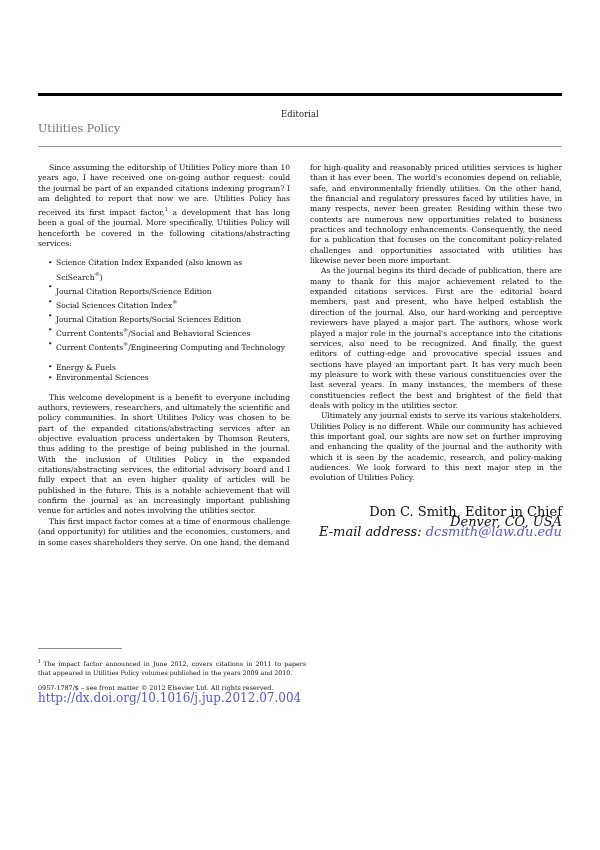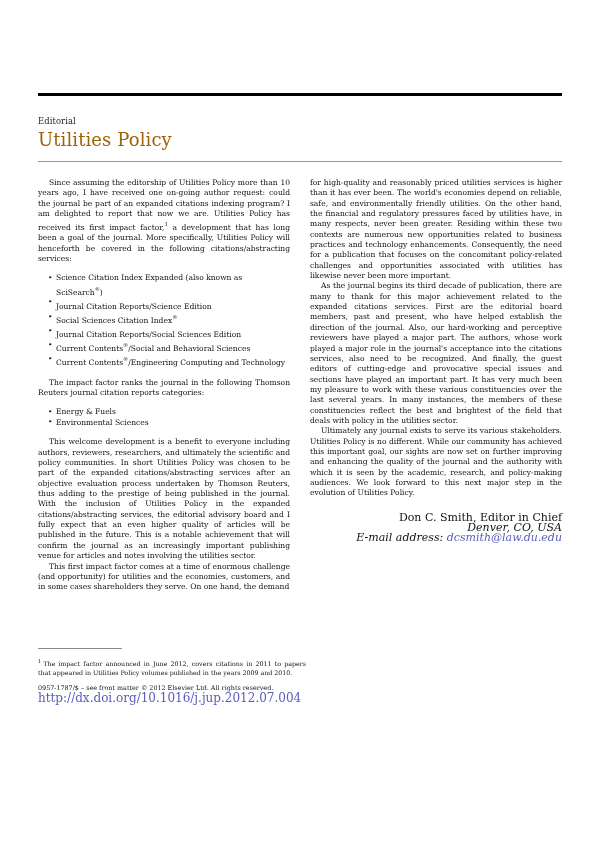--- a/index.html
+++ b/index.html
@@ -33,30 +33,31 @@
   .rule-thick {
     margin-top: 93px;
     height: 3px;
     background: #000000;
     width: 524px;
   }
   .kicker {
     font-family: "DejaVu Serif", serif;
     font-size: 8.4px;
     letter-spacing: 0.1px;
-    margin-top: 20px;
+    margin-top: 13px;
     color: #1a1a1a;
+    text-align: center;
   }
   .doc-title {
     font-family: "DejaVu Serif", serif;
-    font-size: 18px;
+    font-size: 11px;
     font-weight: normal;
     margin: 3px 0 0 0;
     letter-spacing: 0.1px;
-    color: #a16207;
+    color: #737373;
   }
   .rule-thin {
     margin-top: 11px;
     height: 1px;
     background: #9a9a9a;
     width: 524px;
   }
 
   
   .cols {
@@ -100,24 +101,24 @@
     position: absolute;
     left: 0;
     top: -0.5px;
     font-size: 7.5px;
   }
   sup.reg { font-size: 5.2px; vertical-align: super; }
   sup.fn  { font-size: 5.4px; vertical-align: super; }
 
   
   .sig {
-    margin-top: 14px;
+    margin-top: 23px;
     text-align: right;
     font-family: "DejaVu Serif", serif;
-    font-size: 11px;
+    font-size: 13px;
     line-height: 10.4px;
     color: #111111;
   }
   .sig .name { font-weight: normal; }
   .sig .addr { font-style: italic; }
   .sig .email-line { font-style: italic; }
   .sig .email-link {
     color: #5b5bbe;
     text-decoration: none;
     font-style: italic;
@@ -186,21 +187,20 @@
 
         <ul class="bullets">
           <li><span>Science Citation Index Expanded (also known as SciSearch</span><sup class="reg">®</sup><span>)</span></li>
           <li><span>Journal Citation Reports/Science Edition</span><sup class="reg"></sup><span></span></li>
           <li><span>Social Sciences Citation Index</span><sup class="reg">®</sup><span></span></li>
           <li><span>Journal Citation Reports/Social Sciences Edition</span><sup class="reg"></sup><span></span></li>
           <li><span>Current Contents</span><sup class="reg">®</sup><span>/Social and Behavioral Sciences</span></li>
           <li><span>Current Contents</span><sup class="reg">®</sup><span>/Engineering Computing and Technology</span></li>
         </ul>
 
-        <p class="body">The impact factor ranks the journal in the following Thomson Reuters journal citation reports categories:</p>
 
         <ul class="bullets">
           <li><span>Energy &amp; Fuels</span></li>
           <li><span>Environmental Sciences</span></li>
         </ul>
 
         <p class="body">This welcome development is a benefit to everyone including authors, reviewers, researchers, and ultimately the scientific and policy communities. In short Utilities Policy was chosen to be part of the expanded citations/abstracting services after an objective evaluation process undertaken by Thomson Reuters, thus adding to the prestige of being published in the journal. With the inclusion of Utilities Policy in the expanded citations/abstracting services, the editorial advisory board and I fully expect that an even higher quality of articles will be published in the future. This is a notable achievement that will confirm the journal as an increasingly important publishing venue for articles and notes involving the utilities sector.</p>
         <p class="body">This first impact factor comes at a time of enormous challenge (and opportunity) for utilities and the economies, customers, and in some cases shareholders they serve. On one hand, the demand</p>
       </div>
 

